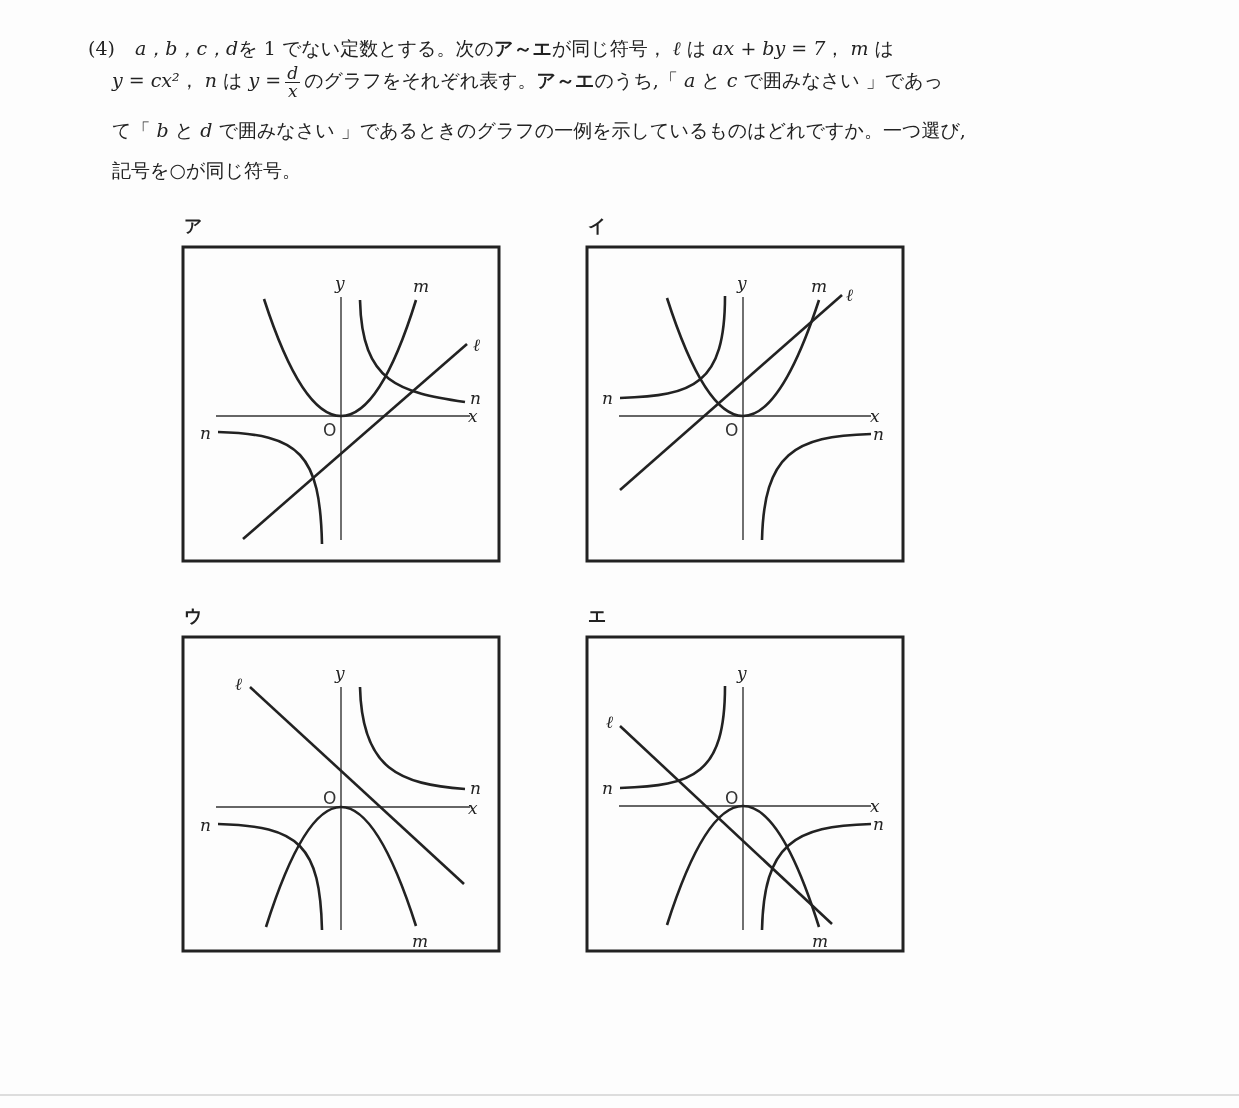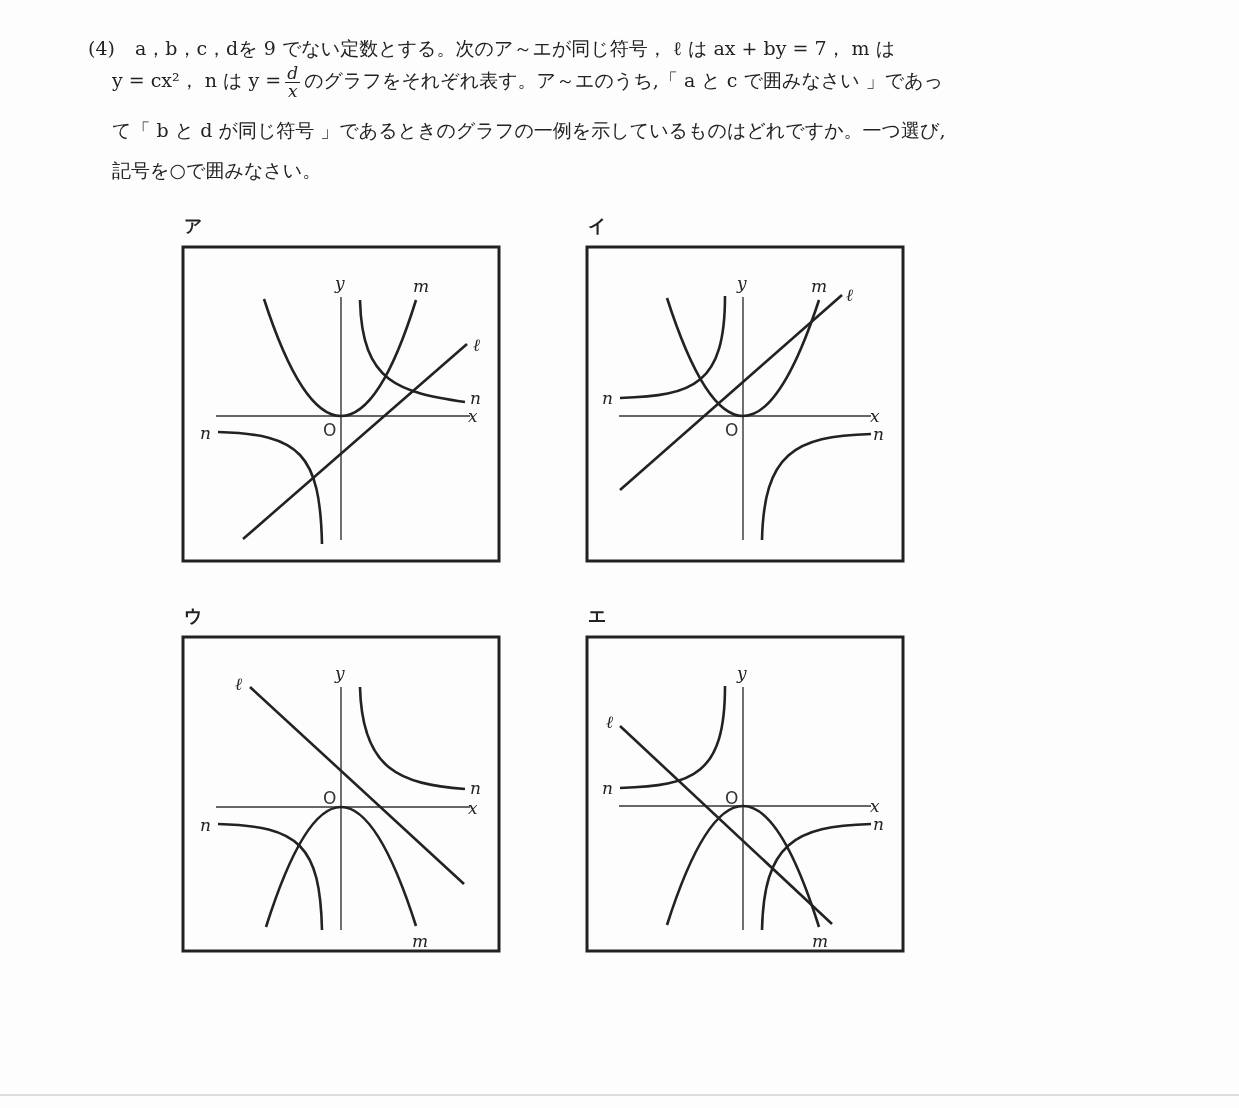--- a/index.html
+++ b/index.html
@@ -1,53 +1,53 @@
 <!DOCTYPE html>
 <html><head>
 <meta charset="utf-8">
 <style>
   html, body { margin:0; padding:0; }
   body { width:1239px; height:1108px; background:#fdfdfd; position:relative; overflow:hidden;
          font-family:"DejaVu Serif", serif; color:#222; }
   .question { position:absolute; left:88px; top:28px; width:940px; font-size:19px; line-height:40px; }
   .qline { position:absolute; white-space:nowrap; }
   .qnum { font-family:"DejaVu Serif", serif; }
-  .it { font-family:"DejaVu Serif", serif; }
-  .b { font-weight:normal; }
+  .it { font-style:italic; font-family:"DejaVu Serif", serif; }
+  .b { font-weight:bold; }
   .frac { display:inline-block; vertical-align:middle; text-align:center; font-style:italic; font-size:17px; line-height:17px; margin:0 4px; }
   .frac .num { display:block; border-bottom:1px solid #222; padding:0 2px; }
   .frac .den { display:block; padding:0 2px; }
   .panel { position:absolute; }
   .panel-label { position:absolute; font-weight:bold; font-size:18px; font-family:"DejaVu Sans", sans-serif; }
   .panel svg { position:absolute; }
   .lbl { font-family:"DejaVu Serif", serif; font-style:italic; font-size:17px; fill:#222; }
   .olbl { font-family:"DejaVu Sans", sans-serif; font-size:17px; fill:#333; }
   .bottom-line { position:absolute; left:0; top:1094px; width:1239px; height:2px; background:#ddd; }
 </style>
 </head>
 <body>
 
 <div class="question">
   <div class="qline" style="left:0; top:0;">
     <span class="qnum">(4)</span>
-    <span class="it" style="margin-left:14px">a，b，c，d</span><span>を 9 でない定数とする。次の</span><span class="b">ア～エ</span><span>が同じ符号，</span>
+    <span class="it" style="margin-left:14px">a，b，c，d</span><span>を 1 でない定数とする。次の</span><span class="b">ア～エ</span><span>が同じ符号，</span>
     <span class="it">ℓ</span> <span>は</span>
     <span class="it">ax + by = 7</span><span>，</span>
     <span class="it">m</span> <span>は</span>
   </div>
   <div class="qline" style="left:24px; top:32px;">
     <span class="it">y = cx²</span><span>，</span>
     <span class="it">n</span> <span>は</span>
     <span class="it">y =</span><span class="frac"><span class="num">d</span><span class="den">x</span></span><span>のグラフをそれぞれ表す。</span><span class="b">ア～エ</span><span>のうち,「</span>
     <span class="it">a</span> <span>と</span> <span class="it">c</span> <span>で囲みなさい 」であっ</span>
   </div>
   <div class="qline" style="left:24px; top:82px;">
-    <span>て「</span> <span class="it">b</span> <span>と</span> <span class="it">d</span> <span>が同じ符号 」であるときのグラフの一例を示しているものはどれですか。一つ選び,</span>
+    <span>て「</span> <span class="it">b</span> <span>と</span> <span class="it">d</span> <span>で囲みなさい 」であるときのグラフの一例を示しているものはどれですか。一つ選び,</span>
   </div>
-  <div class="qline" style="left:24px; top:122px;">記号を○で囲みなさい。</div>
+  <div class="qline" style="left:24px; top:122px;">記号を○が同じ符号。</div>
 </div>
 
 <div class="panel" style="left:180px; top:214px;">
   <div class="panel-label" style="left:4px; top:0;">ア</div>
   <svg width="325" height="352" style="left:0; top:30px;">
     <rect x="3" y="3" width="316" height="314" fill="none" stroke="#222" stroke-width="3"></rect>
     <line x1="36" y1="172" x2="290" y2="172" stroke="#333" stroke-width="1.4"></line>
     <line x1="161" y1="53" x2="161" y2="296" stroke="#333" stroke-width="1.4"></line>
     <path d="M84,55 Q122,172 161,172 Q200,172 236,56" fill="none" stroke="#222" stroke-width="2.6"></path>
     <path d="M180,56 C182,140 220,148 285,158" fill="none" stroke="#222" stroke-width="2.6"></path>

